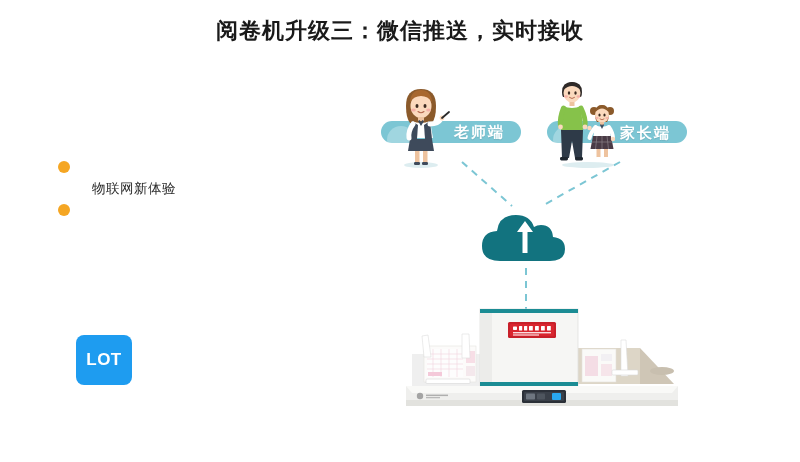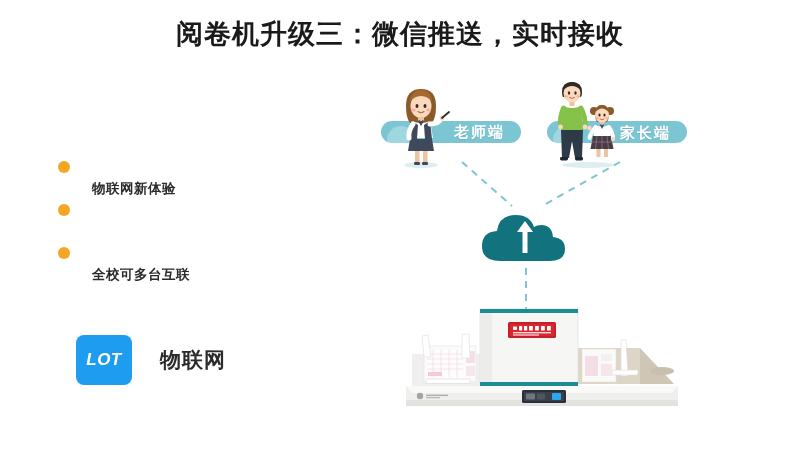--- a/index.html
+++ b/index.html
@@ -18,21 +18,21 @@
     overflow: hidden;
   }
 
   
   #slide-title {
     position: absolute;
     top: 16px;
     left: 0;
     width: 800px;
     text-align: center;
-    font-size: 27px;
+    font-size: 22px;
     font-weight: bold;
     color: #1a1a1a;
     letter-spacing: 1px;
     white-space: nowrap;
   }
 
   
   #bullet-list {
     position: absolute;
     left: 58px;
@@ -49,21 +49,21 @@
     width: 12px;
     height: 12px;
     border-radius: 50%;
     background: #F5A623;
     flex: 0 0 auto;
     margin-right: 22px;
   }
   .bullet-text {
     font-size: 13.5px;
     color: #2b2b2b;
-    font-weight: 700;
+    font-weight: 400;
     white-space: nowrap;
     letter-spacing: 0.5px;
     margin-top: 44px;
   }
 
   
   #iot-block {
     position: absolute;
     left: 76px;
     top: 335px;
@@ -77,21 +77,20 @@
     background: #1E9CF0;
     display: flex;
     align-items: center;
     justify-content: center;
   }
   #iot-badge-label {
     color: #ffffff;
     font-weight: bold;
     font-size: 17px;
     letter-spacing: 0.5px;
-    font-style: italic;
   }
   #iot-caption {
     margin-left: 28px;
     font-size: 21px;
     color: #2b2b2b;
     font-weight: 600;
     letter-spacing: 1px;
   }
 
   
@@ -163,32 +162,27 @@
     <div class="bullet-row">
       <span class="bullet-dot"></span>
       <span class="bullet-text">物联网新体验</span>
     </div>
 
     <div class="bullet-row">
       <span class="bullet-dot"></span>
     </div>
 
 
-    <div class="bullet-row">
-      <span class="bullet-dot"></span>
-      <span class="bullet-text">全校可多台互联</span>
-    </div>
 
   </div>
 
   <div id="iot-block">
     <div id="iot-badge">
       <span id="iot-badge-label">LOT</span>
     </div>
-    <span id="iot-caption">物联网</span>
   </div>
 
   <div id="diagram">
 
     <svg id="connectors" viewBox="0 0 400 360">
       <line x1="92" y1="84" x2="142" y2="128" stroke="#7CC6D4" stroke-width="2" stroke-dasharray="7 6"></line>
       <line x1="250" y1="84" x2="172" y2="128" stroke="#7CC6D4" stroke-width="2" stroke-dasharray="7 6"></line>
       <line x1="156" y1="190" x2="156" y2="232" stroke="#7CC6D4" stroke-width="2" stroke-dasharray="7 6"></line>
     </svg>
 

